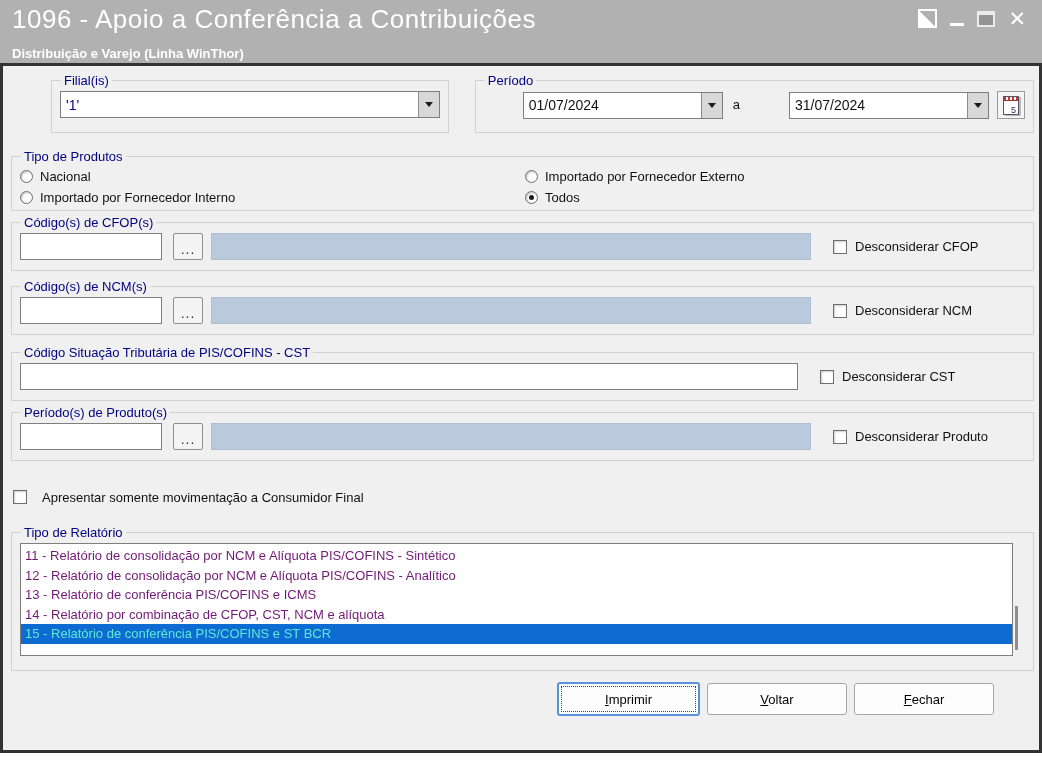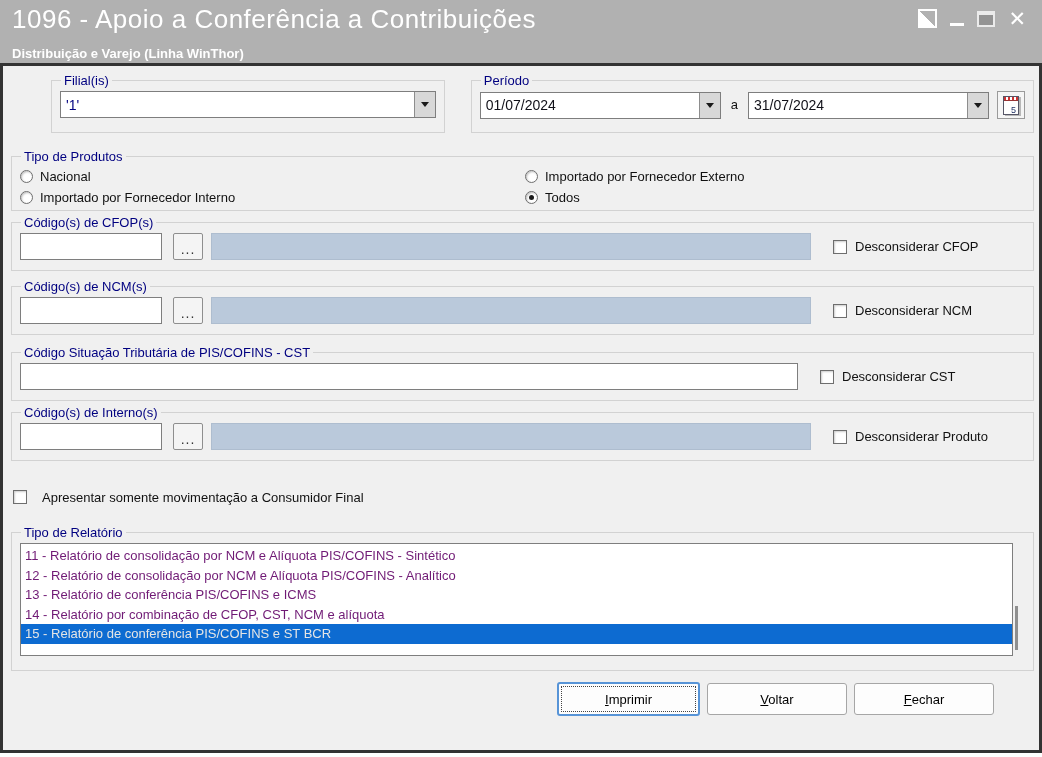--- a/index.html
+++ b/index.html
@@ -27,21 +27,21 @@
   .fs-filial{width:512px;height:60px;}
   .fs-periodo{flex:1;height:60px;}
 
   .combo{display:flex;height:27px;border:1px solid #7e7e7e;background:#ffffff;align-items:center;margin-top:2px;}
   .combo-text{flex:1;padding:0 5px;font-size:14px;color:#000080;white-space:nowrap;overflow:hidden;}
   .combo-text.dark{color:#101018;}
   .combo-btn{width:21px;align-self:stretch;background:#d8d8d8;border-left:1px solid #8d8d8d;display:flex;align-items:center;justify-content:center;}
   .tri{width:0;height:0;border-left:4px solid transparent;border-right:4px solid transparent;border-top:5px solid #1a1a1a;}
 
   .periodo-row{display:flex;align-items:center;gap:8px;margin-top:0;}
-  .date-combo{width:241px;}
+  .date-combo{width:200px;margin-left:39px;}
   .sep-label{font-size:13px;color:#111111;padding:0 2px;}
   .cal-btn{width:28px;height:28px;border:1px solid #9a9a9a;background:#f5f5f5;display:flex;align-items:center;justify-content:center;margin-top:2px;}
   .cal-icon{width:16px;height:19px;border:1px solid #555566;background:#ffffff;position:relative;box-shadow:2px 1px 0 #b8b8b8;}
   .cal-top{height:4px;border-bottom:1px solid #993333;background:repeating-linear-gradient(90deg,#cc3333 0 2px,#ffffff 2px 4px);}
   .cal-day{position:absolute;right:2px;bottom:-1px;font-size:9px;color:#223366;}
 
   .fs-tipo{height:62px;margin:0 0 4px 3px;}
   .radio-grid{display:grid;grid-template-columns:505px 1fr;row-gap:1px;margin-top:1px;}
   .opt{display:flex;align-items:center;gap:7px;font-size:13px;color:#111111;height:20px;}
   .radio{width:13px;height:13px;border-radius:50%;border:1px solid #6e6e6e;background:#ffffff;box-shadow:inset 1px 1px 2px rgba(0,0,0,.25);flex:0 0 auto;}
@@ -54,21 +54,21 @@
   .dots-btn{width:30px;height:27px;margin-left:11px;border:1px solid #8e8e8e;background:#f4f4f4;border-radius:2px;font-size:14px;letter-spacing:1px;color:#333333;display:flex;align-items:flex-end;justify-content:center;padding-bottom:7px;line-height:6px;}
   .disabled-field{width:600px;height:27px;margin-left:8px;background:#bac9db;border:1px solid #aebdcf;}
   .check-group{display:flex;align-items:center;gap:8px;margin-left:22px;font-size:13px;color:#111111;white-space:nowrap;}
   .checkbox{width:14px;height:14px;border:1px solid #6e6e6e;background:#ffffff;box-shadow:inset 1px 1px 2px rgba(0,0,0,.2);flex:0 0 auto;}
 
   .standalone-check{display:flex;align-items:center;gap:15px;font-size:13px;color:#111111;margin:28px 0 0 5px;height:16px;}
 
   .fs-relatorio{height:146px;margin:20px 0 0 3px;}
   .listbox{background:#ffffff;border:1px solid #7e7e7e;height:113px;width:993px;overflow:hidden;padding-top:2px;margin-top:2px;}
   .item{font-size:13px;height:19.5px;line-height:19.5px;padding-left:4px;color:#701a75;white-space:nowrap;}
-  .item.selected{background:#0d6bd1;color:#e5e5e5;position:relative;}
+  .item.selected{background:#0d6bd1;color:#5eead4;position:relative;}
   .scroll-thumb{position:absolute;right:15px;top:66px;width:3px;height:44px;background:#8f8f8f;}
 
   .btn-row{display:flex;justify-content:flex-end;align-items:center;gap:7px;padding-right:40px;margin-top:11px;}
   .btn{width:140px;height:32px;background:#fdfdfd;border:1px solid #a6a6a6;border-radius:3px;font-size:13px;color:#000000;display:flex;align-items:center;justify-content:center;font-family:"Liberation Sans",sans-serif;}
   .btn.focused{width:143px;height:34px;border:2px solid #5794d7;outline:1px dotted #444444;outline-offset:-5px;}
   .u{text-decoration:underline;}
 </style>
 </head>
 <body>
 
@@ -177,21 +177,21 @@
       <div class="code-row">
         <input class="code-input wide" type="text" value="" style="">
         <div class="check-group">
           <span class="checkbox"></span>
           <span>Desconsiderar CST</span>
         </div>
       </div>
     </fieldset>
 
     <fieldset class="fs-code">
-      <legend>Código(s) de Interno(s)</legend>
+      <legend>Período(s) de Produto(s)</legend>
       <div class="code-row">
         <input class="code-input" type="text" value="" style="">
         <div class="dots-btn">...</div>
         <div class="disabled-field"></div>
         <div class="check-group">
           <span class="checkbox"></span>
           <span>Desconsiderar Produto</span>
         </div>
       </div>
     </fieldset>

